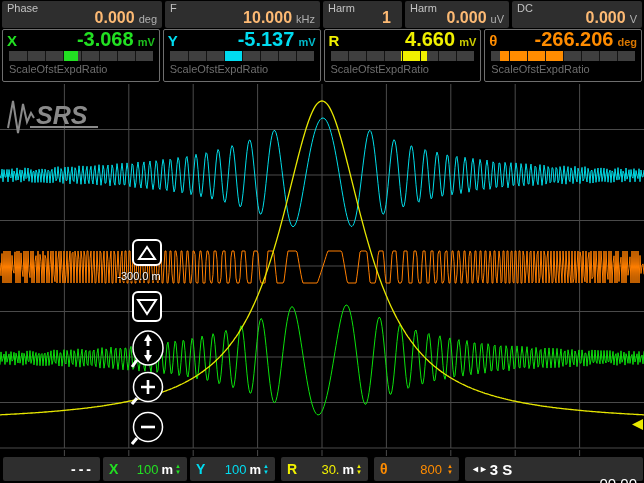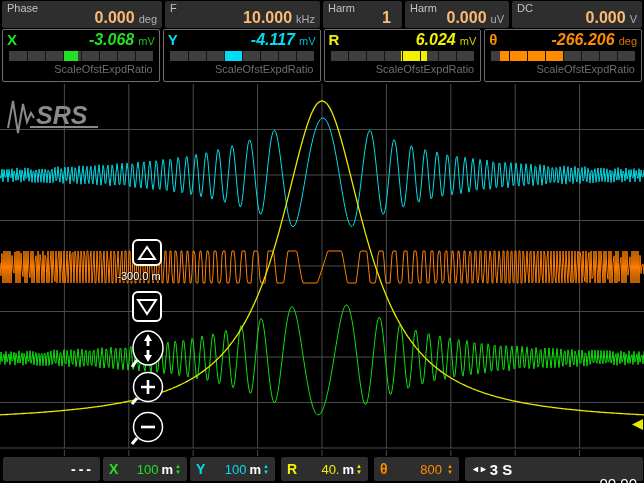--- a/index.html
+++ b/index.html
@@ -14,26 +14,26 @@
   .tb-label{font-size:11px;color:#c2c2c2;align-self:flex-start;line-height:11px;}
   .tb-value{margin-left:auto;font-size:16px;font-weight:bold;color:#fdba74;line-height:16px;text-align:right;}
   .tb-unit{font-size:11px;color:#b0b0b0;margin-left:4px;line-height:13px;min-width:2px;}
   
   .chrow{position:absolute;left:0;top:29px;width:644px;height:53px;display:flex;gap:3px;
          padding:0 2px;box-sizing:border-box;z-index:10;}
   .ch-box{flex:1;background:#000;border:1px solid #6e6e6e;border-radius:2px;
           padding:1px 4px;box-sizing:border-box;display:flex;flex-direction:column;}
   .ch-top{display:flex;align-items:baseline;height:19px;}
   .ch-letter{font-size:15px;font-weight:bold;line-height:17px;}
-  .ch-value{margin-left:auto;font-size:16px;font-weight:bold;line-height:17px;font-style:italic;}
-  .ch-unit{font-size:11px;margin-left:4px;opacity:.85;}
+  .ch-value{margin-left:auto;font-size:20px;font-weight:bold;line-height:17px;}
+  .ch-unit{font-size:11px;margin-left:4px;opacity:.85;font-weight:bold;}
   .meter{position:relative;height:10px;margin:1px 2px 2px 2px;background:#3f3f3f;}
   .meter .tick{position:absolute;top:0;width:1px;height:100%;background:#141414;}
   .meter .seg{position:absolute;top:0;height:100%;}
-  .ch-btns{display:flex;justify-content:flex-end;font-size:11px;color:#6e6e6e;
+  .ch-btns{display:flex;justify-content:flex-start;font-size:11px;color:#6e6e6e;
            padding:0 2px;line-height:13px;}
   .ch-btns span{cursor:default;}
   
   #wave-svg{position:absolute;left:0;top:0;z-index:1;}
   
   .ovl-btn{position:absolute;z-index:5;background:#000;display:flex;align-items:center;
            justify-content:center;box-sizing:border-box;}
   .sq{border:2px solid #fff;border-radius:6px;width:30px;}
   #btn-offset-up{left:132px;top:239px;height:27px;}
   #btn-offset-down{left:132px;top:291px;height:31px;}
@@ -127,21 +127,21 @@
       <div class="ch-btns">
         <span>Scale</span>
         <span>Ofst</span>
         <span>Expd</span>
         <span>Ratio</span>
       </div>
     </div>
     <div class="ch-box">
       <div class="ch-top">
         <span class="ch-letter" style="color: rgb(0, 220, 240);">Y</span>
-        <span class="ch-value" style="color: rgb(0, 220, 240);">-4.117</span>
+        <span class="ch-value" style="color: rgb(0, 220, 240);">-5.137</span>
         <span class="ch-unit" style="color: rgb(0, 220, 240);">mV</span>
       </div>
       <div class="meter">
         <div class="seg" style="left: 38%; width: 13%; background: rgb(0, 220, 240);"></div>
       <div class="tick" style="left: 12.5%;"></div>
           <div class="tick" style="left: 25%;"></div>
           <div class="tick" style="left: 37.5%;"></div>
           <div class="tick" style="left: 50%;"></div>
           <div class="tick" style="left: 62.5%;"></div>
           <div class="tick" style="left: 75%;"></div>
@@ -150,21 +150,21 @@
       <div class="ch-btns">
         <span>Scale</span>
         <span>Ofst</span>
         <span>Expd</span>
         <span>Ratio</span>
       </div>
     </div>
     <div class="ch-box">
       <div class="ch-top">
         <span class="ch-letter" style="color: rgb(240, 240, 0);">R</span>
-        <span class="ch-value" style="color: rgb(240, 240, 0);">6.024</span>
+        <span class="ch-value" style="color: rgb(240, 240, 0);">4.660</span>
         <span class="ch-unit" style="color: rgb(240, 240, 0);">mV</span>
       </div>
       <div class="meter">
         <div class="seg" style="left: 49%; width: 18%; background: rgb(240, 240, 0);"></div>
       <div class="tick" style="left: 12.5%;"></div>
           <div class="tick" style="left: 25%;"></div>
           <div class="tick" style="left: 37.5%;"></div>
           <div class="tick" style="left: 50%;"></div>
           <div class="tick" style="left: 62.5%;"></div>
           <div class="tick" style="left: 75%;"></div>
@@ -255,21 +255,21 @@
       <span class="bb-letter" style="color: rgb(0, 220, 240);">Y</span>
       <span class="bb-value" style="color: rgb(0, 220, 240);">100</span>
       <span class="bb-m">m</span>
       <span class="updown" style="color: rgb(0, 220, 240);">
           <span>▲</span>
           <span>▼</span>
         </span>
     </div>
     <div class="bb-box" id="bb-r">
       <span class="bb-letter" style="color: rgb(240, 240, 0);">R</span>
-      <span class="bb-value" style="color: rgb(240, 240, 0);">40.</span>
+      <span class="bb-value" style="color: rgb(240, 240, 0);">30.</span>
       <span class="bb-m">m</span>
       <span class="updown" style="color: rgb(240, 240, 0);">
           <span>▲</span>
           <span>▼</span>
         </span>
     </div>
     <div class="bb-box" id="bb-th">
       <span class="bb-letter" style="color: rgb(255, 140, 0);">θ</span>
       <span class="bb-value" style="color: rgb(255, 140, 0);">800</span>
       <span class="bb-m"></span>

